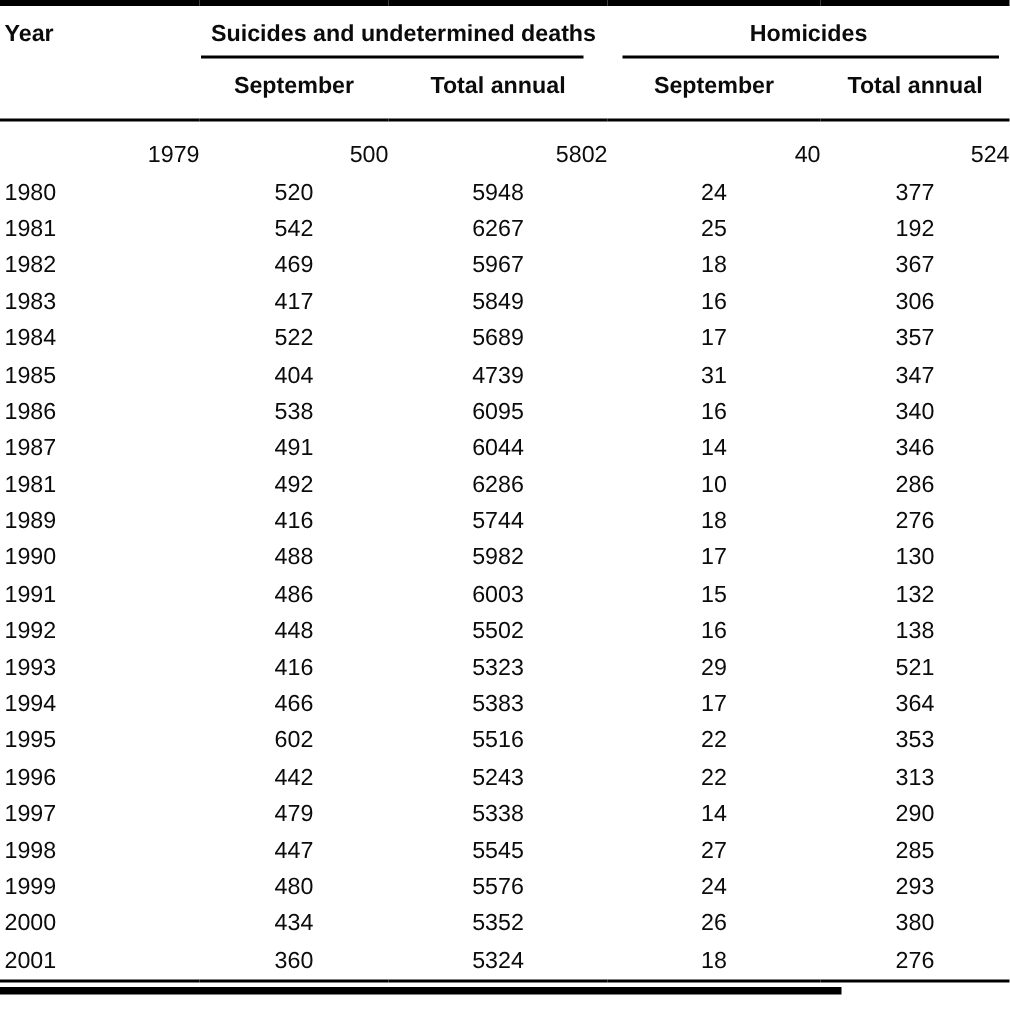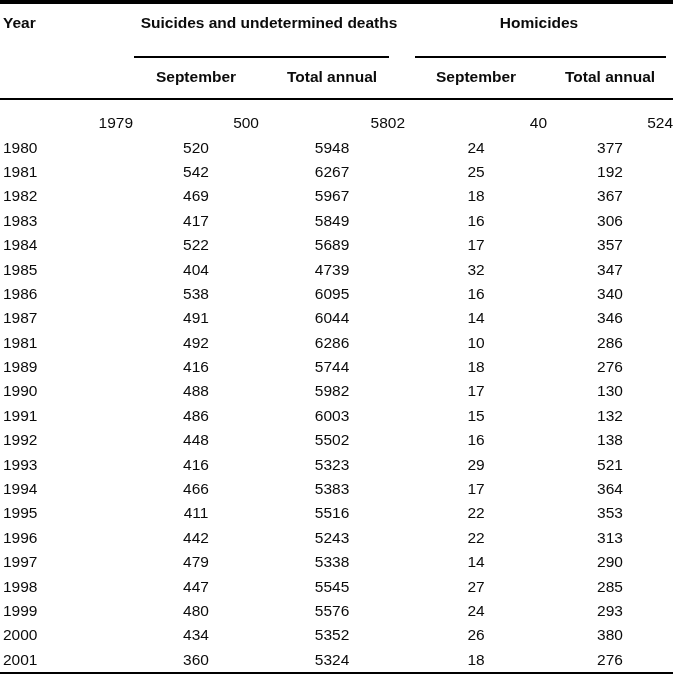--- a/index.html
+++ b/index.html
@@ -42,21 +42,21 @@
   th.year-head {
     text-align: left;
     vertical-align: top;
     padding: 9px 0 0 3px;
     border-bottom: 2px solid #000;
   }
   th.group {
     position: relative;
     text-align: center;
     vertical-align: top;
-    padding: 9px 0 26px 0;
+    padding: 9px 0 7px 0;
   }
   th.group-suicides::after {
     content: "";
     position: absolute;
     left: 1px;
     right: 16px;
     bottom: 0;
     border-bottom: 2px solid #000;
   }
   th.group-homicides::after {
@@ -163,21 +163,21 @@
           <td class="year-col">1984</td>
           <td>522</td>
           <td>5689</td>
           <td>17</td>
           <td>357</td>
         </tr>
         <tr>
           <td class="year-col">1985</td>
           <td>404</td>
           <td>4739</td>
-          <td>32</td>
+          <td>31</td>
           <td>347</td>
         </tr>
         <tr>
           <td class="year-col">1986</td>
           <td>538</td>
           <td>6095</td>
           <td>16</td>
           <td>340</td>
         </tr>
         <tr>
@@ -231,21 +231,21 @@
         </tr>
         <tr>
           <td class="year-col">1994</td>
           <td>466</td>
           <td>5383</td>
           <td>17</td>
           <td>364</td>
         </tr>
         <tr>
           <td class="year-col">1995</td>
-          <td>411</td>
+          <td>602</td>
           <td>5516</td>
           <td>22</td>
           <td>353</td>
         </tr>
         <tr>
           <td class="year-col">1996</td>
           <td>442</td>
           <td>5243</td>
           <td>22</td>
           <td>313</td>

